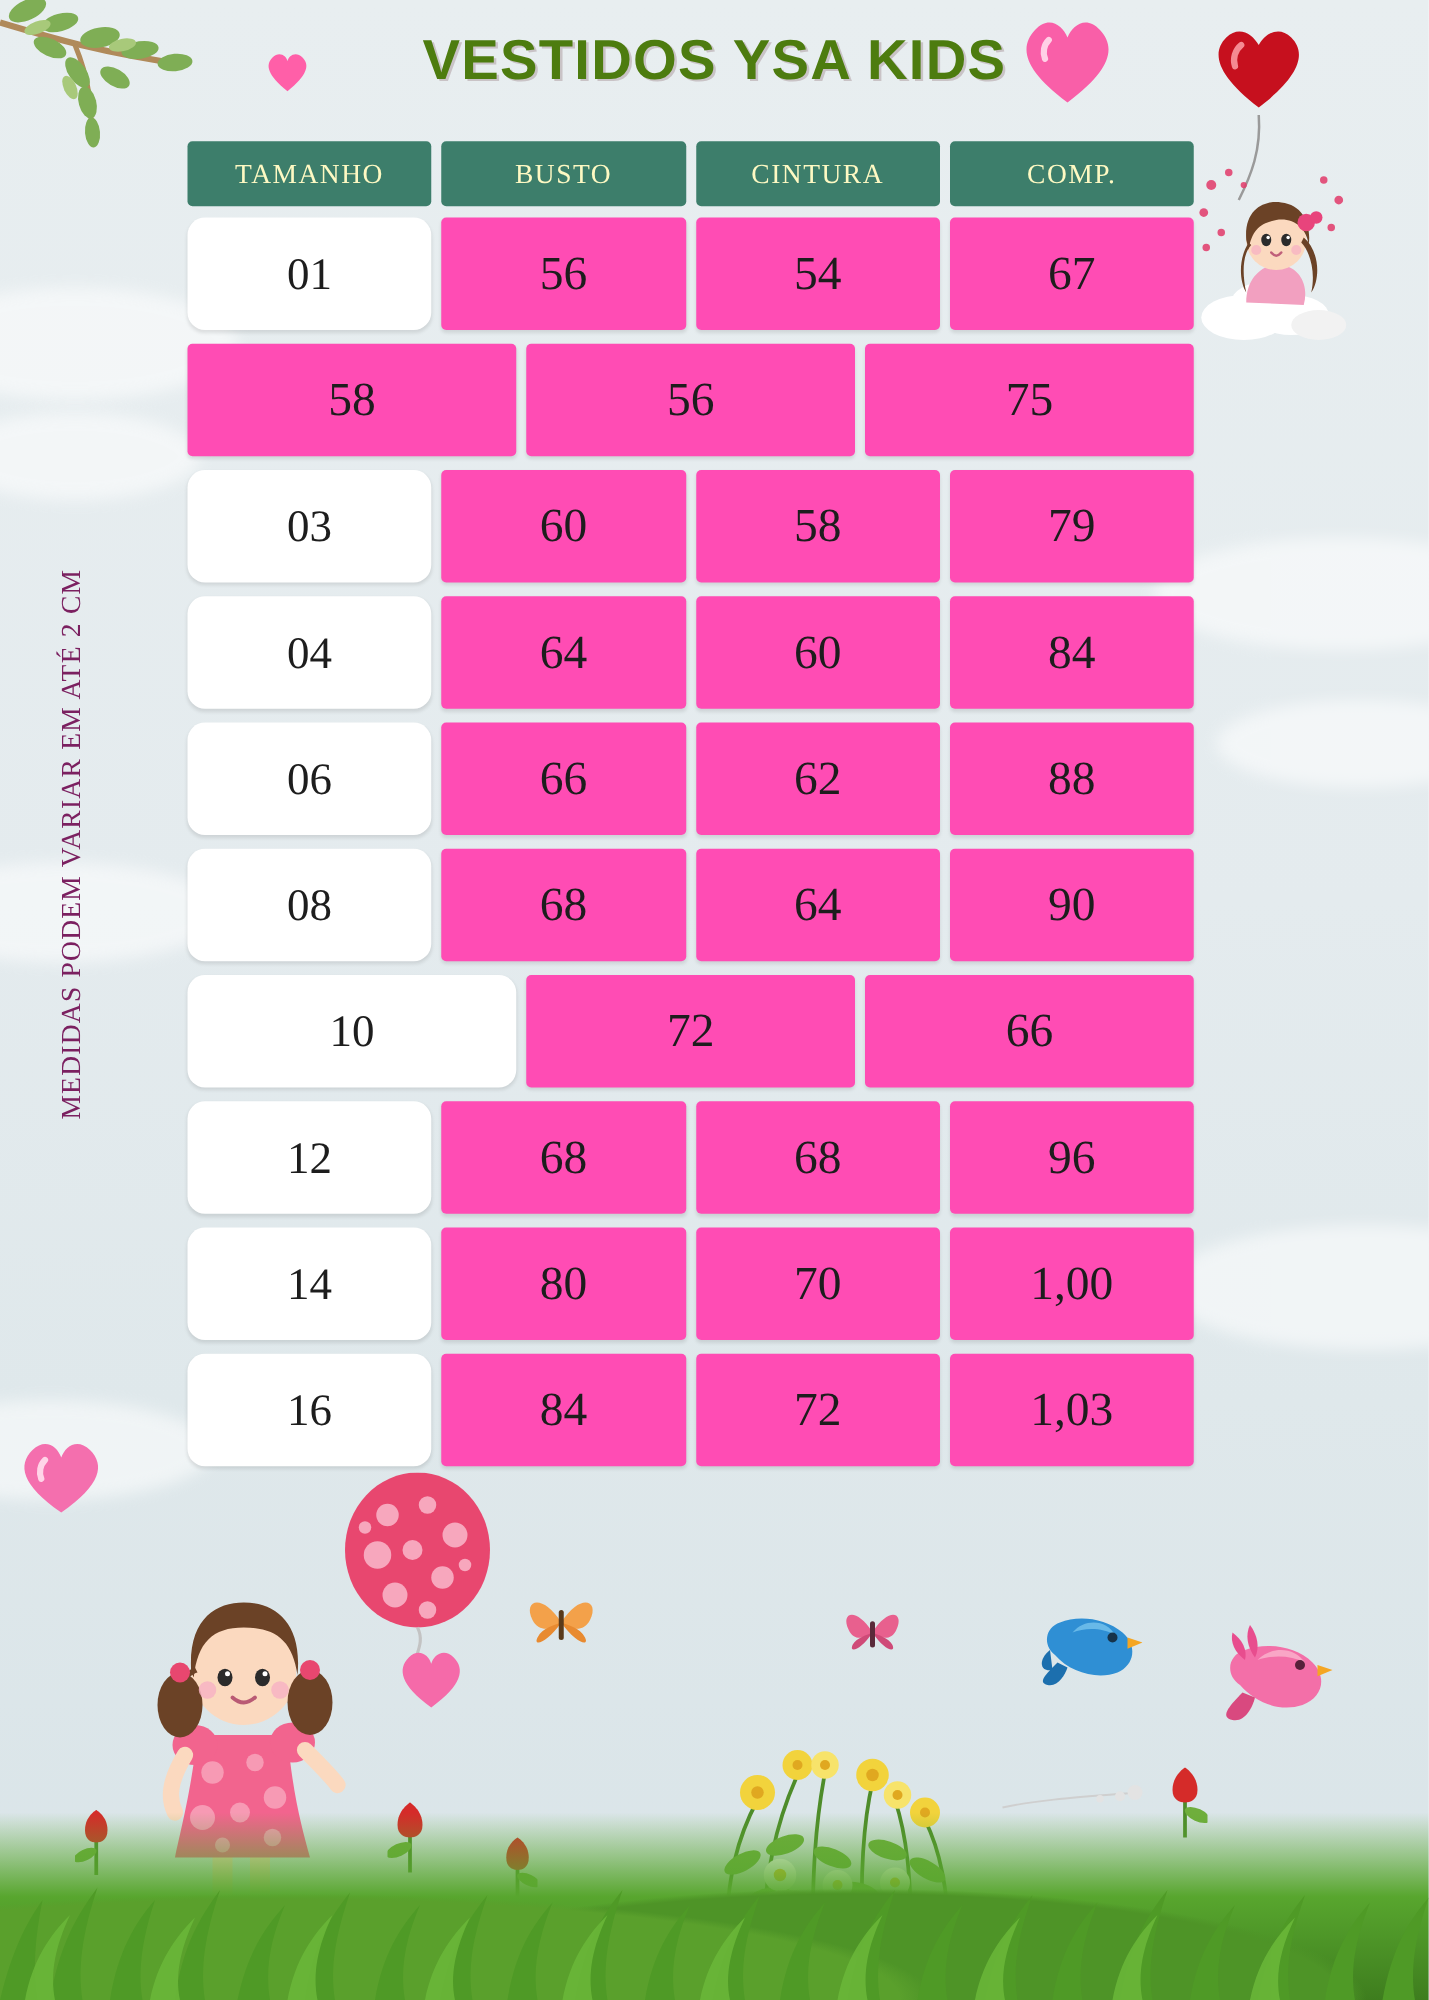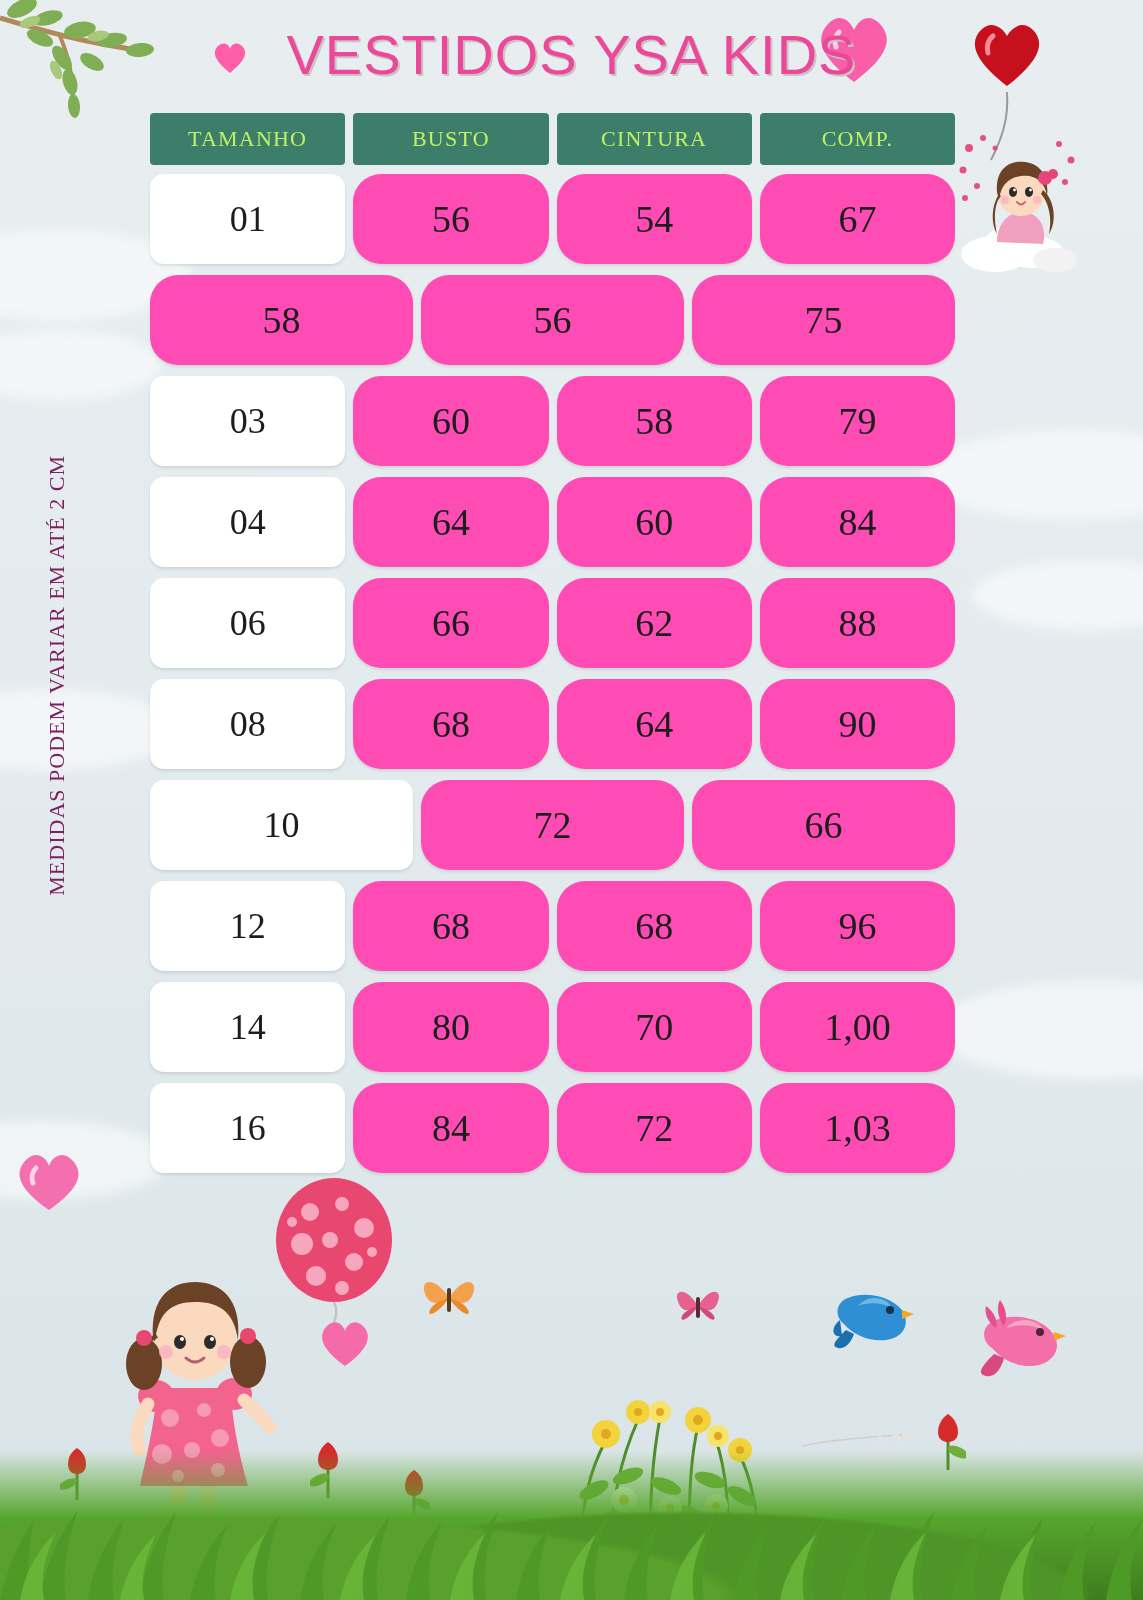--- a/index.html
+++ b/index.html
@@ -33,24 +33,24 @@
   .c7 { width: 260px; height: 80px; left: -90px; top: 1120px; }
 
   
   .title {
     position: absolute;
     top: 22px;
     left: 0;
     width: 100%;
     text-align: center;
     font-family: "Liberation Sans", sans-serif;
-    font-weight: normal;
-    font-size: 56px;
+    font-weight: bold;
+    font-size: 45px;
     letter-spacing: 1px;
-    color: #ec4899;
+    color: #4d7c0f;
     text-shadow: 2px 2px 0 #c9c3c6;
   }
 
   
   .branch { position: absolute; left: 0; top: 0; }
 
   
   .table {
     position: absolute;
     left: 150px;
@@ -66,32 +66,32 @@
     flex: 1;
     height: 56px;
     display: flex;
     align-items: center;
     justify-content: center;
     font-size: 27px;
     color: #1d1d1d;
   }
   .head .cell {
     background: #3d7e6b;
-    color: #bef264;
+    color: #fef9c3;
     border-radius: 4px;
     font-size: 22px;
     letter-spacing: 1.2px;
     height: 52px;
   }
   .body-row {
     margin-bottom: 11px;
   }
   .body-row .cell {
     height: 90px;
-    border-radius: 28px;
+    border-radius: 4px;
     font-size: 38px;
     box-shadow: 0 2px 3px rgba(0,0,0,.10);
   }
   .cell.size {
     background: #ffffff;
     border-radius: 14px;
     font-size: 36px;
   }
   .cell.val {
     background: #ff4cb4;

